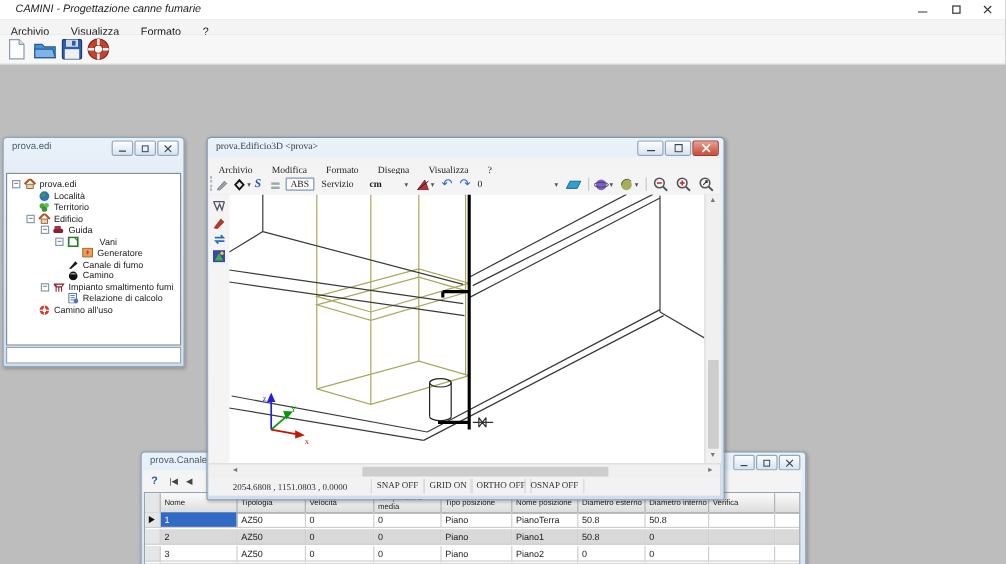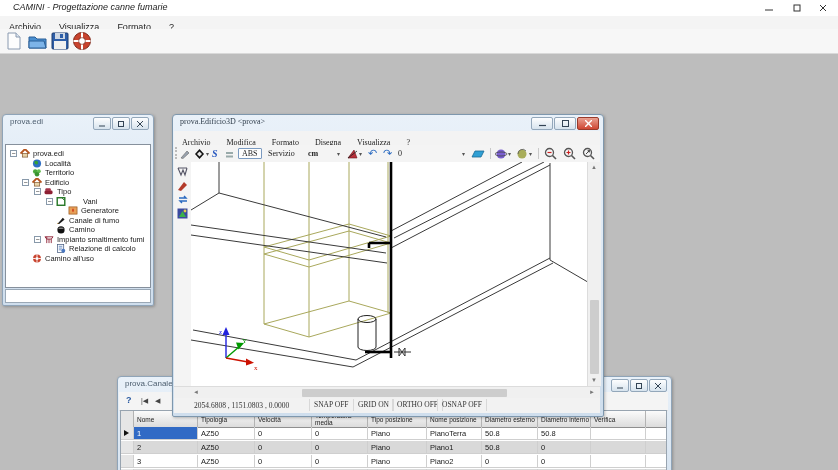--- a/index.html
+++ b/index.html
@@ -191,21 +191,21 @@
             </svg>
           <span class="tlab" style="left:39px">Edificio</span>
         </div>
 
         <div class="trow">
           <span class="texp" style="left:28px">−</span>
           <svg class="tico" style="left:38px" viewBox="0 0 10 10">
               <rect x="0" y="4" width="9" height="4" rx="1.5" fill="#8d1f33"></rect>
               <rect x="1" y="1.5" width="6" height="3" rx="1" fill="#a33247"></rect>
             </svg>
-          <span class="tlab" style="left:51px">Tipo</span>
+          <span class="tlab" style="left:51px">Guida</span>
         </div>
 
         <div class="trow">
           <span class="texp" style="left:40px">−</span>
           <svg class="tico" style="left:50px" viewBox="0 0 10 10">
               <rect x="0.8" y="0.8" width="8.4" height="8.4" fill="#ffffff" stroke="#2a7a2a" stroke-width="1.6"></rect>
               <path d="M6 1 L9 4" stroke="#2a7a2a" stroke-width="1"></path>
             </svg>
           <span class="tlab" style="left:77px">Vani</span>
         </div>

